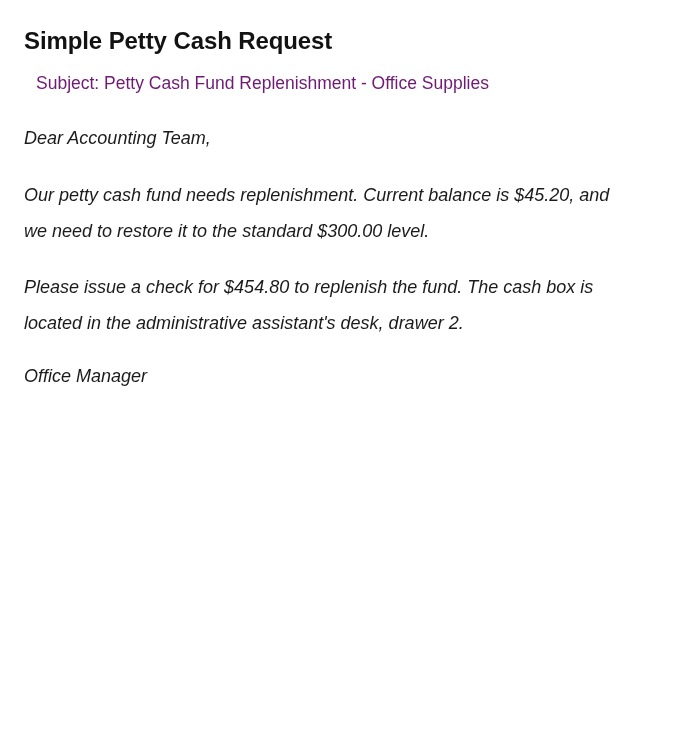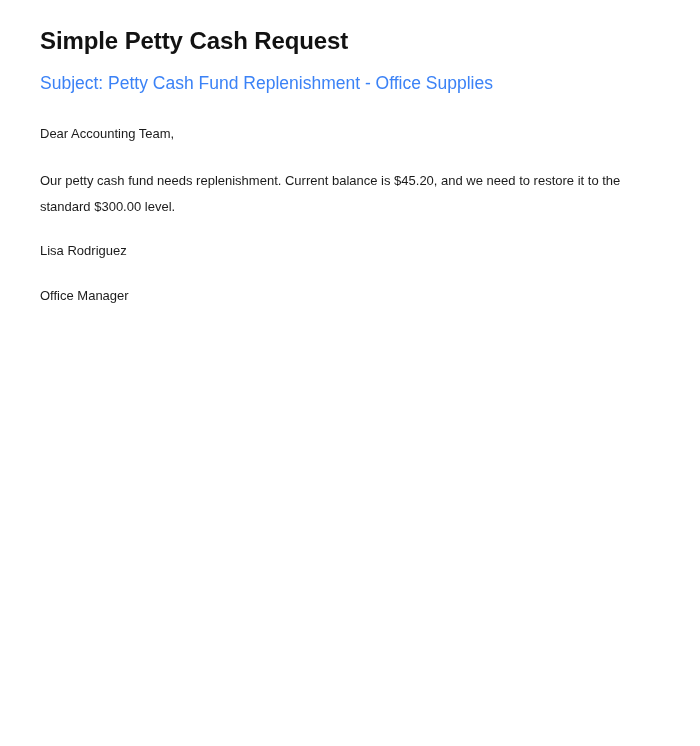--- a/index.html
+++ b/index.html
@@ -12,43 +12,44 @@
     width: 700px;
     min-height: 746px;
     font-family: "Liberation Sans", "DejaVu Sans", sans-serif;
     color: #1b1b1b;
     -webkit-font-smoothing: antialiased;
   }
   .page {
     box-sizing: border-box;
     width: 700px;
     min-height: 746px;
-    padding: 18px 40px 24px 40px;
+    padding: 18px 40px 24px 24px;
     background: #ffffff;
   }
   .doc-title {
     font-size: 24px;
     font-weight: bold;
     line-height: 1.25;
     letter-spacing: -0.1px;
     color: #121212;
     margin: 8px 0 14px 0;
   }
   .subject-line {
     font-size: 17.5px;
     line-height: 1.55;
-    color: #3b82f6;
-    margin: 0 0 26px 0;
+    color: #701a75;
+    margin: 0 0 26px 12px;
   }
   .para {
-    font-size: 13px;
+    font-size: 18px;
     line-height: 2.0;
     color: #1b1b1b;
     margin: 0 0 16px 0;
     max-width: 600px;
+    font-style: italic;
   }
   .para.salutation,
   .para.signoff,
   .para.sig-name,
   .para.sig-role {
     line-height: 1.75;
     margin-bottom: 22px;
   }
   .para.body-block {
     margin-bottom: 20px;
@@ -64,19 +65,19 @@
 
   <h1 class="doc-title">Simple Petty Cash Request</h1>
 
   <p class="subject-line">Subject: Petty Cash Fund Replenishment - Office Supplies</p>
 
   <p class="para salutation">Dear Accounting Team,</p>
 
   <p class="para body-block">Our petty cash fund needs replenishment. Current balance is $45.20, and we need to restore it to the standard $300.00 level.</p>
 
 
+  <p class="para body-block">Please issue a check for $454.80 to replenish the fund. The cash box is located in the administrative assistant's desk, drawer 2.</p>
 
 
-  <p class="para sig-name">Lisa Rodriguez</p>
 
   <p class="para sig-role">Office Manager</p>
 
 </div>
 
 </body></html>

